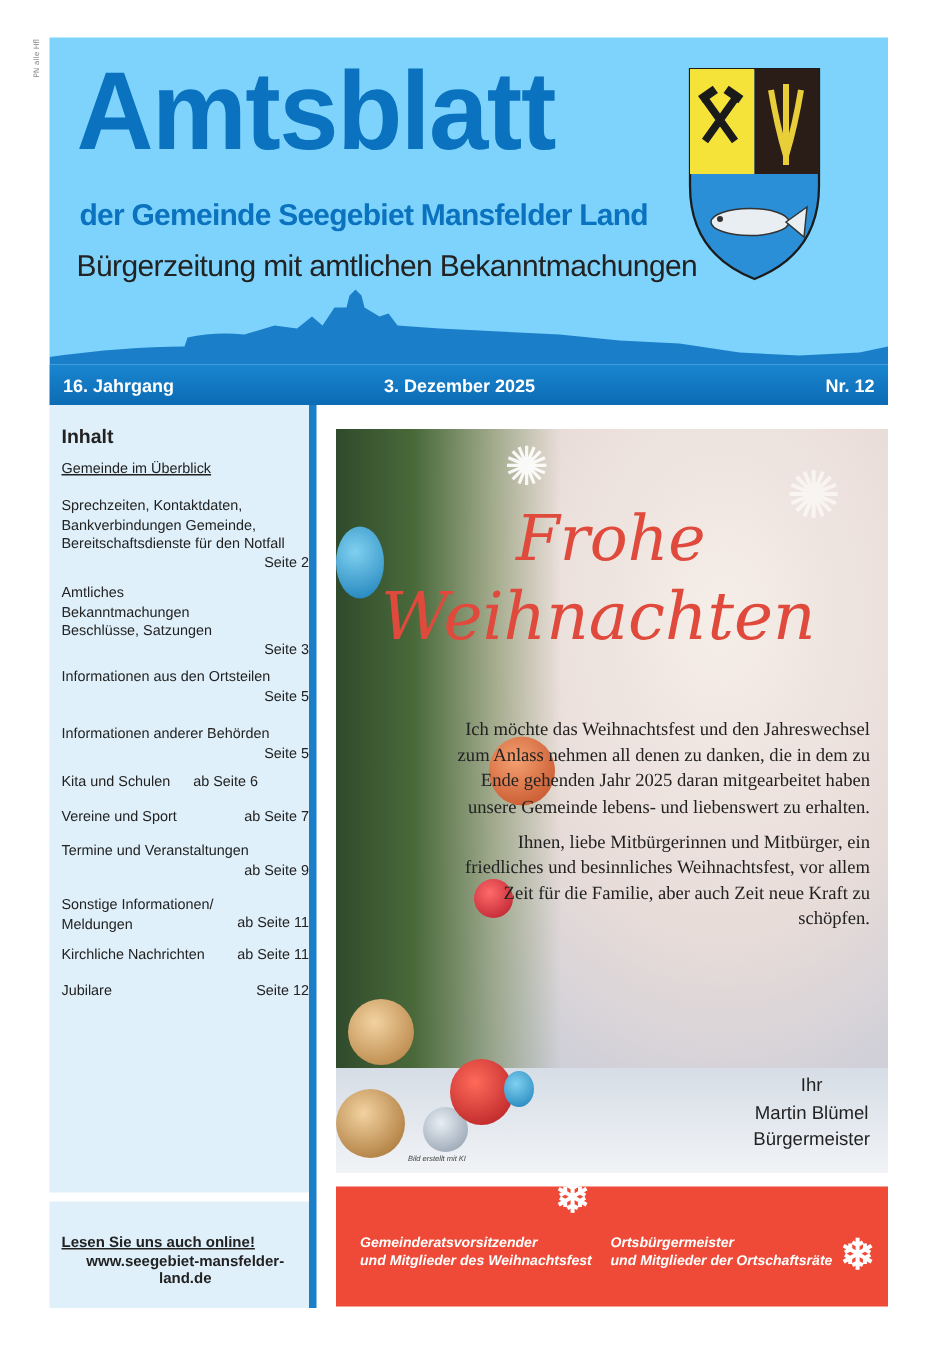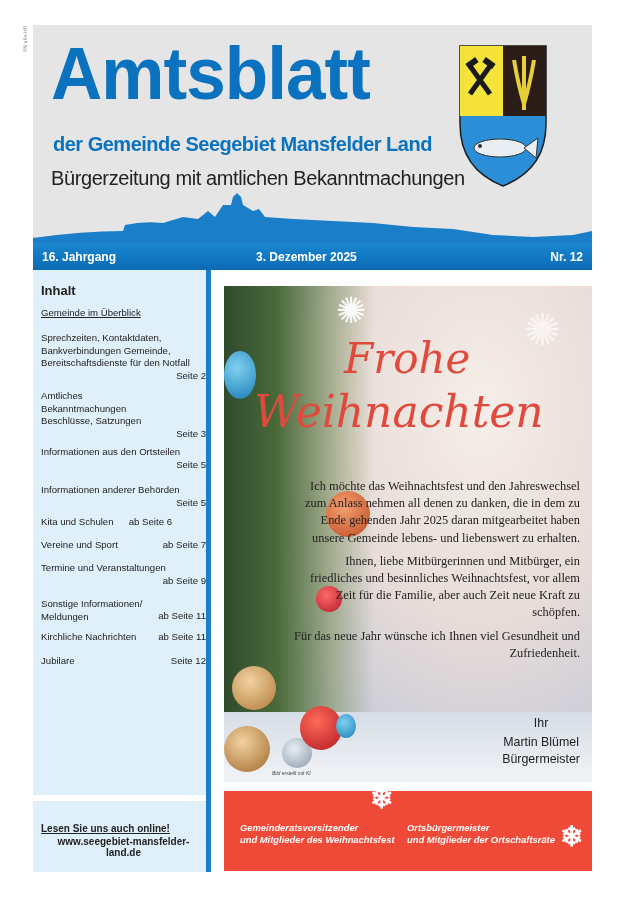--- a/index.html
+++ b/index.html
@@ -1,18 +1,18 @@
 <!DOCTYPE html>
 <html><head>
 <meta charset="utf-8">
 <style>
   html, body { margin:0; padding:0; background:#ffffff; }
   body { width:625px; height:897px; position:relative; overflow:hidden; font-family:"Liberation Sans", sans-serif; }
   .sidenote { position:absolute; left:22px; top:26px; font-size:5px; color:#888; writing-mode:vertical-rl; transform:rotate(180deg); font-family:"DejaVu Sans", sans-serif; }
-  .header { position:absolute; left:33px; top:25px; width:559px; height:218px; background:#e5e5e5; overflow:hidden; }
+  .header { position:absolute; left:33px; top:25px; width:559px; height:218px; background:#7dd3fc; overflow:hidden; }
   .title { position:absolute; left:18px; top:12px; font-family:"Liberation Sans", sans-serif; font-weight:bold; font-size:74px; letter-spacing:-1px; color:#0a72be; line-height:1; transform:scaleX(0.96); transform-origin:left; }
   .subtitle { position:absolute; left:20px; top:108px; font-weight:bold; font-size:20px; color:#0a72be; letter-spacing:-0.5px; }
   .tagline { position:absolute; left:18px; top:142px; font-size:20px; color:#222; letter-spacing:-0.4px; }
   .crest { position:absolute; left:425px; top:19px; width:90px; height:144px; }
   .skyline { position:absolute; left:0; top:168px; width:559px; height:52px; }
   .infobar { position:absolute; left:33px; top:243px; width:559px; height:27px; background:linear-gradient(#1a86d0,#0b6bb4); color:#fff; font-weight:bold; font-size:12px; }
   .infobar span { position:absolute; top:7px; }
   .toc { position:absolute; left:33px; top:270px; width:173px; height:525px; background:#dff0fa; font-size:9.6px; color:#222; }
   .toc h2 { margin:0; position:absolute; left:8px; top:13px; font-size:13px; font-weight:bold; }
   .toc-item { position:absolute; left:8px; width:160px; line-height:12.5px; }
@@ -137,21 +137,20 @@
   <div class="ball" style="left:58px; top:452px; width:30px; height:30px; background:radial-gradient(circle at 40% 35%,#e8eef4,#8a98a8);"></div>
   <div class="ball" style="left:76px; top:420px; width:42px; height:44px; background:radial-gradient(circle at 40% 35%,#ff6a5a,#b01a20);"></div>
   <div class="ball" style="left:112px; top:428px; width:20px; height:24px; background:radial-gradient(circle at 40% 35%,#7fd0f0,#1b7fb8);"></div>
   <div class="flake" style="left:112px; top:4px; font-size:36px; color:rgba(255,255,255,0.9);">✺</div>
   <div class="flake" style="left:300px; top:18px; font-size:44px; color:rgba(255,255,255,0.6);">✺</div>
   <div class="greet1">Frohe</div>
   <div class="greet2">Weihnachten</div>
   <div class="letter">
     <p>Ich möchte das Weihnachtsfest und den Jahreswechsel zum Anlass nehmen all denen zu danken, die in dem zu Ende gehenden Jahr 2025 daran mitgearbeitet haben unsere Gemeinde lebens- und liebenswert zu erhalten.</p>
     <p>Ihnen, liebe Mitbürgerinnen und Mitbürger, ein friedliches und besinnliches Weihnachtsfest, vor allem Zeit für die Familie, aber auch Zeit neue Kraft zu schöpfen.</p>
-    <p>Für das neue Jahr wünsche ich Ihnen viel Gesundheit und Zufriedenheit.</p>
   </div>
   <div class="sig">
     <div>Ihr</div>
     <div>Martin Blümel</div>
     <div style="margin-top:-2px">Bürgermeister</div>
   </div>
   <div class="credit">Bild erstellt mit KI</div>
 </div>
 
 <div class="redbox">

